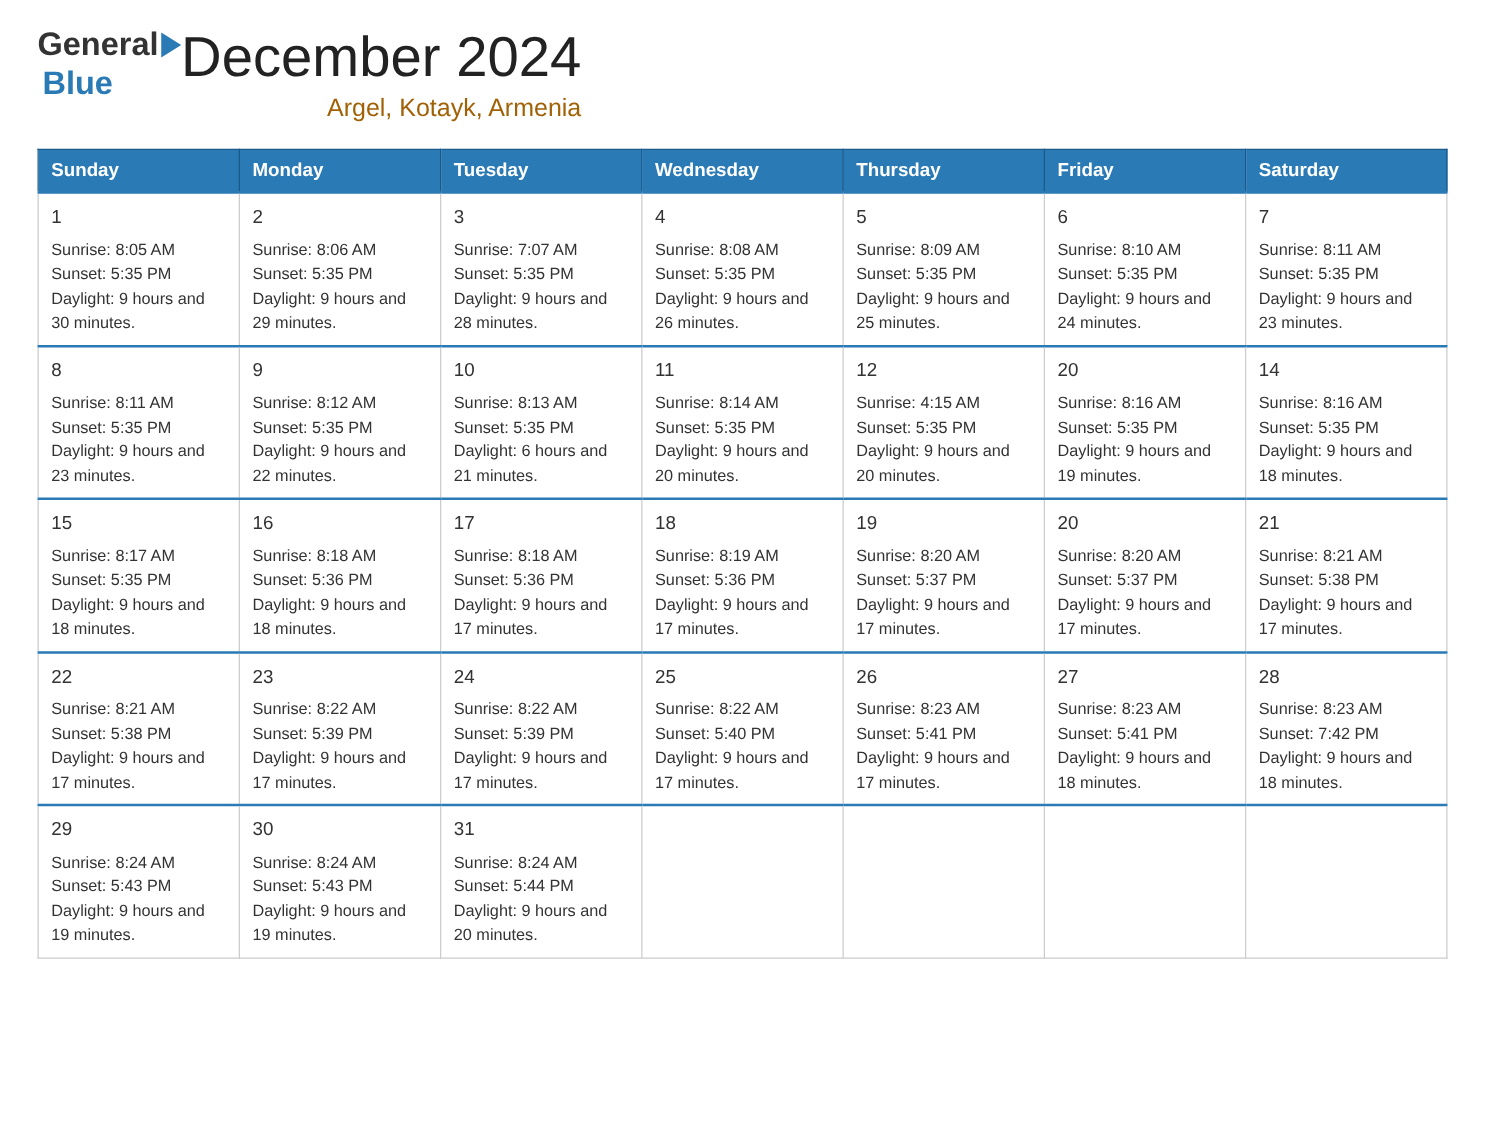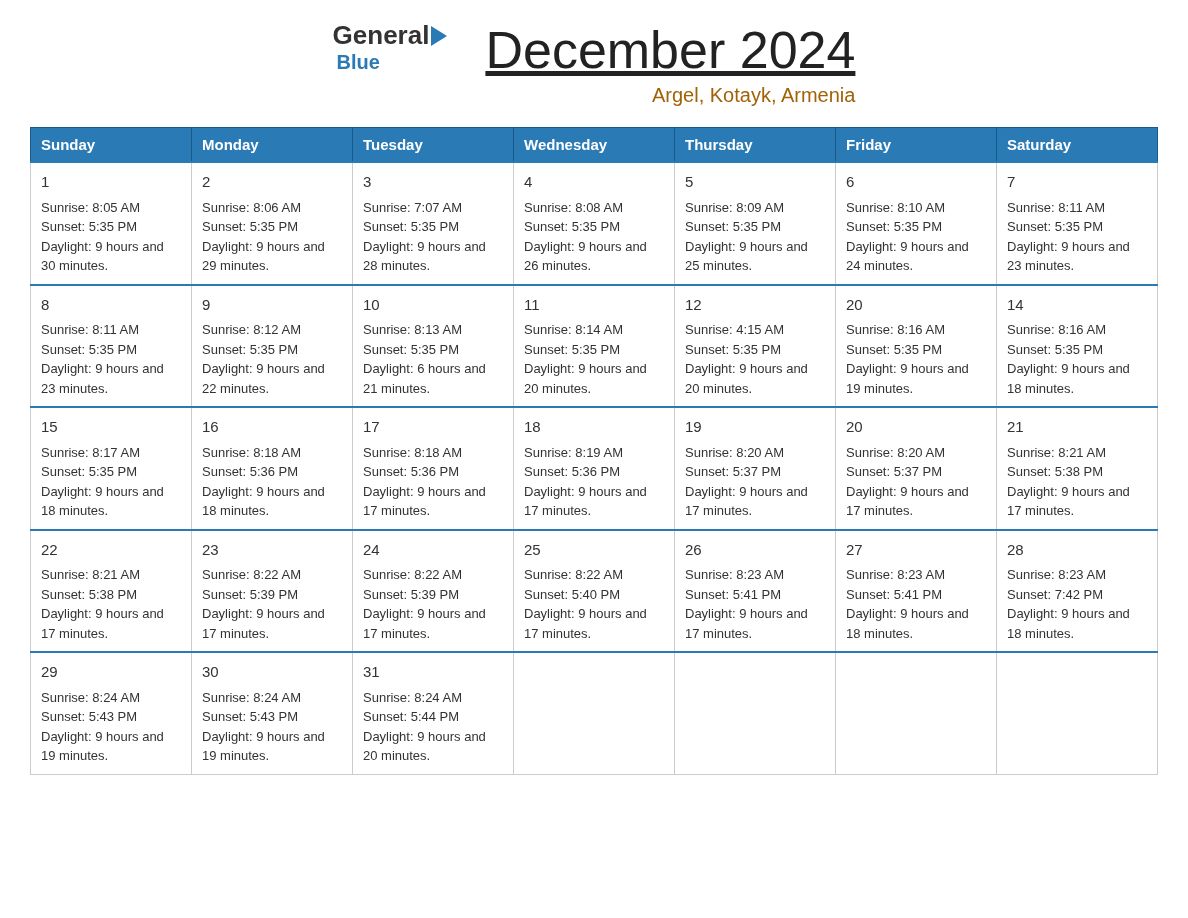--- a/index.html
+++ b/index.html
@@ -5,33 +5,31 @@
     * { box-sizing: border-box; margin: 0; padding: 0; }
     body {
       font-family: Arial, sans-serif;
       background: #fff;
       padding: 20px 30px;
       width: 1188px;
       min-height: 918px;
     }
     .header {
       display: flex;
-      justify-content: center;
+      justify-content: flex-start;
       align-items: flex-start;
       margin-bottom: 20px;
-      gap: 38px;
     }
     .title-section {
       text-align: right;
     }
     .page-title {
-      font-size: 52px;
+      font-size: 45px;
       font-weight: normal;
       color: #222;
-      text-decoration: underline;
     }
     .subtitle {
       font-size: 20px;
       color: #a16207;
       margin-top: 4px;
     }
     .calendar {
       width: 100%;
       border-collapse: collapse;
       padding-left: 30px;
@@ -90,21 +88,21 @@
 </head>
 <body>
 
 <div class="header">
   <div class="logo-wrapper">
     <div class="logo-top-line">
       <span style="font-size:26px;font-weight:bold;color:#333;">General</span>
       <span class="triangle-right"></span>
     </div>
     <div>
-      <span style="font-size:20px;font-weight:bold;color:#2a7ab5;margin-left:4px;">Blue</span>
+      <span style="font-size:26px;font-weight:bold;color:#2a7ab5;margin-left:4px;">Blue</span>
     </div>
   </div>
   <div class="title-section">
     <div class="page-title">December 2024</div>
     <div class="subtitle">Argel, Kotayk, Armenia</div>
   </div>
 </div>
 
 <table class="calendar" id="calendar-table">
   <thead id="calendar-head">

